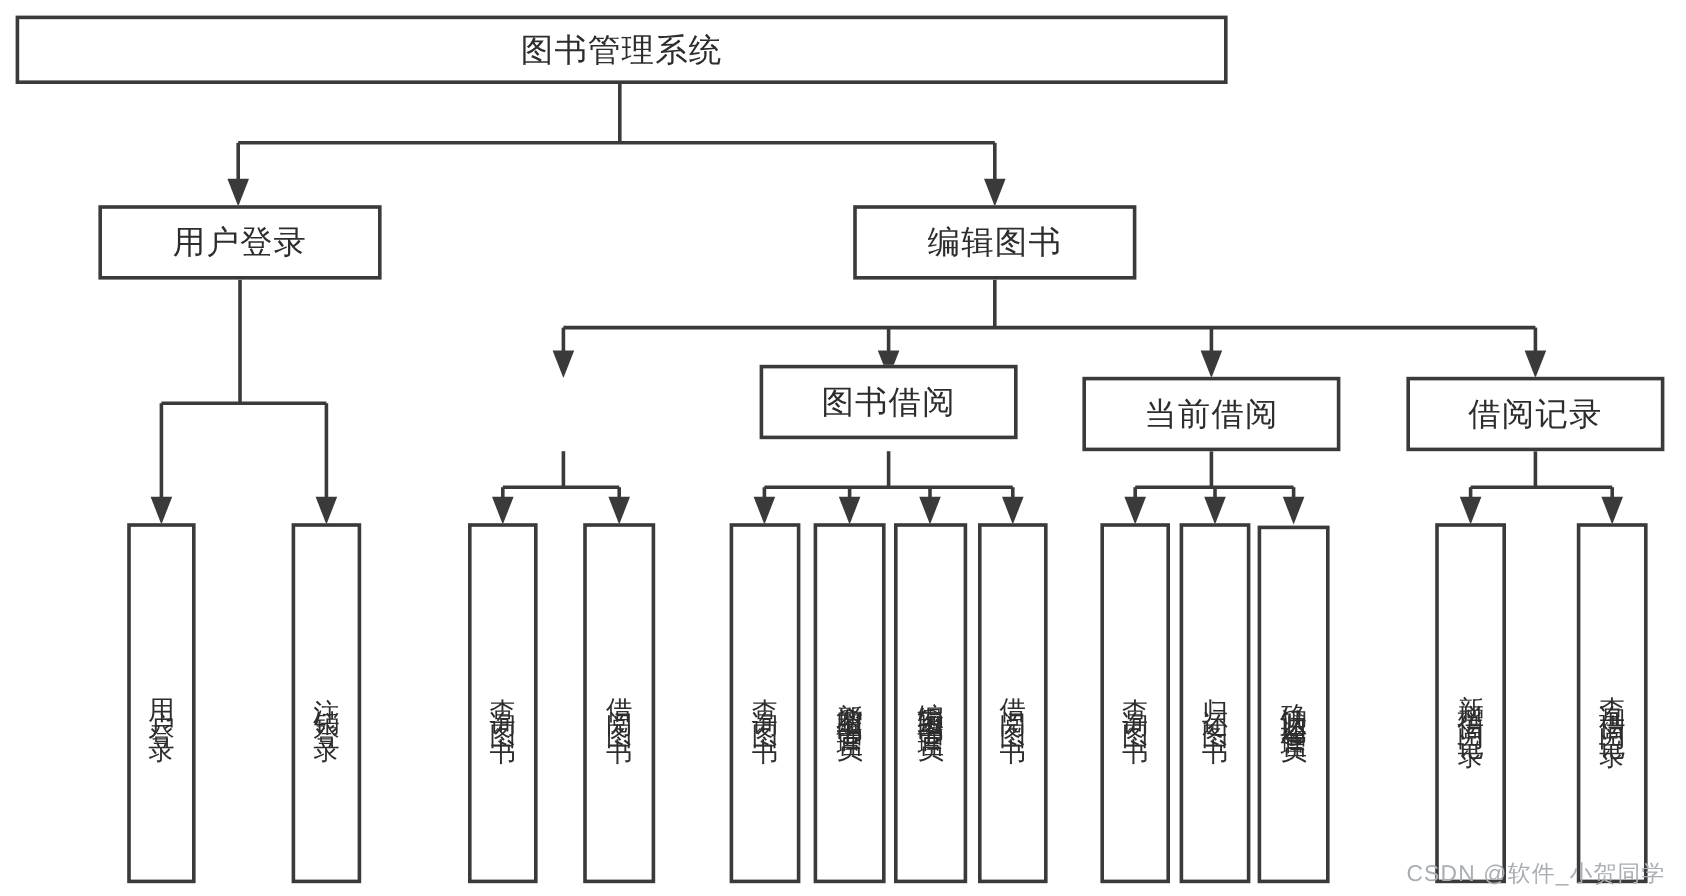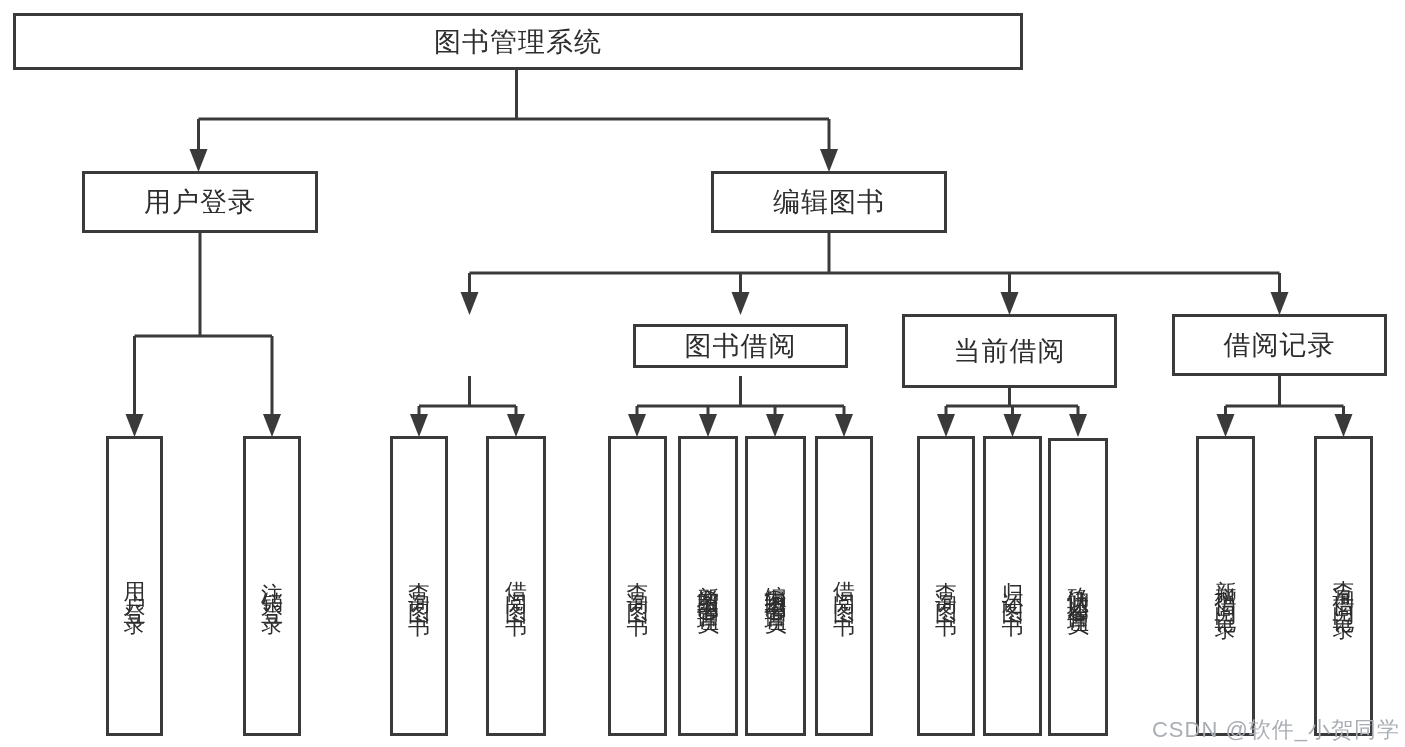--- a/index.html
+++ b/index.html
@@ -15,22 +15,22 @@
     display:flex;align-items:center;justify-content:center;
     color:var(--text,#2d2d2d);
   }
   .hbox{font-size:27px;letter-spacing:1px;}
   .vbox{font-size:22px;}
   .vtext{writing-mode:vertical-rl;text-orientation:mixed;display:block;}
   .sp-wide{letter-spacing:11px;}
   .sp-mid{letter-spacing:8px;}
   .sp-tight{letter-spacing:4px;}
   .watermark{
-    position:absolute;top:715px;right:5px;
-    font-size:22px;color:var(--wm,#a9aeb5);letter-spacing:1px;
+    position:absolute;top:715px;right:17px;
+    font-size:19px;color:var(--wm,#a9aeb5);letter-spacing:1px;
     white-space:nowrap;
     margin-left:28px;
   }
 </style>
 </head>
 <body>
 
 <div class="canvas" style="--line: #3a3a3a; --text: #2d2d2d; --bg: #ffffff; --wm: #a9aeb5;">
 
   <svg class="connectors" width="1405" height="747" viewBox="0 0 1405 747">
@@ -92,24 +92,24 @@
     <span>图书管理系统</span>
   </div>
 
   <div class="node hbox" style="left:82px;top:171px;width:236px;height:62px">
     <span>用户登录</span>
   </div>
   <div class="node hbox" style="left:711px;top:171px;width:236px;height:62px">
     <span>编辑图书</span>
   </div>
 
-  <div class="node hbox" style="left:633px;top:324px;width:215px;height:44px">
+  <div class="node hbox" style="left:633px;top:304px;width:215px;height:62px">
     <span>图书借阅</span>
   </div>
-  <div class="node hbox" style="left:902px;top:314px;width:215px;height:74px">
+  <div class="node hbox" style="left:902px;top:314px;width:215px;height:62px">
     <span>当前借阅</span>
   </div>
   <div class="node hbox" style="left:1172px;top:314px;width:215px;height:62px">
     <span>借阅记录</span>
   </div>
 
   <div class="node vbox" style="left:106px;top:436px;width:57px;height:300px">
     <span class="vtext sp-wide">用户登录</span>
   </div>
   <div class="node vbox" style="left:243px;top:436px;width:58px;height:300px">

